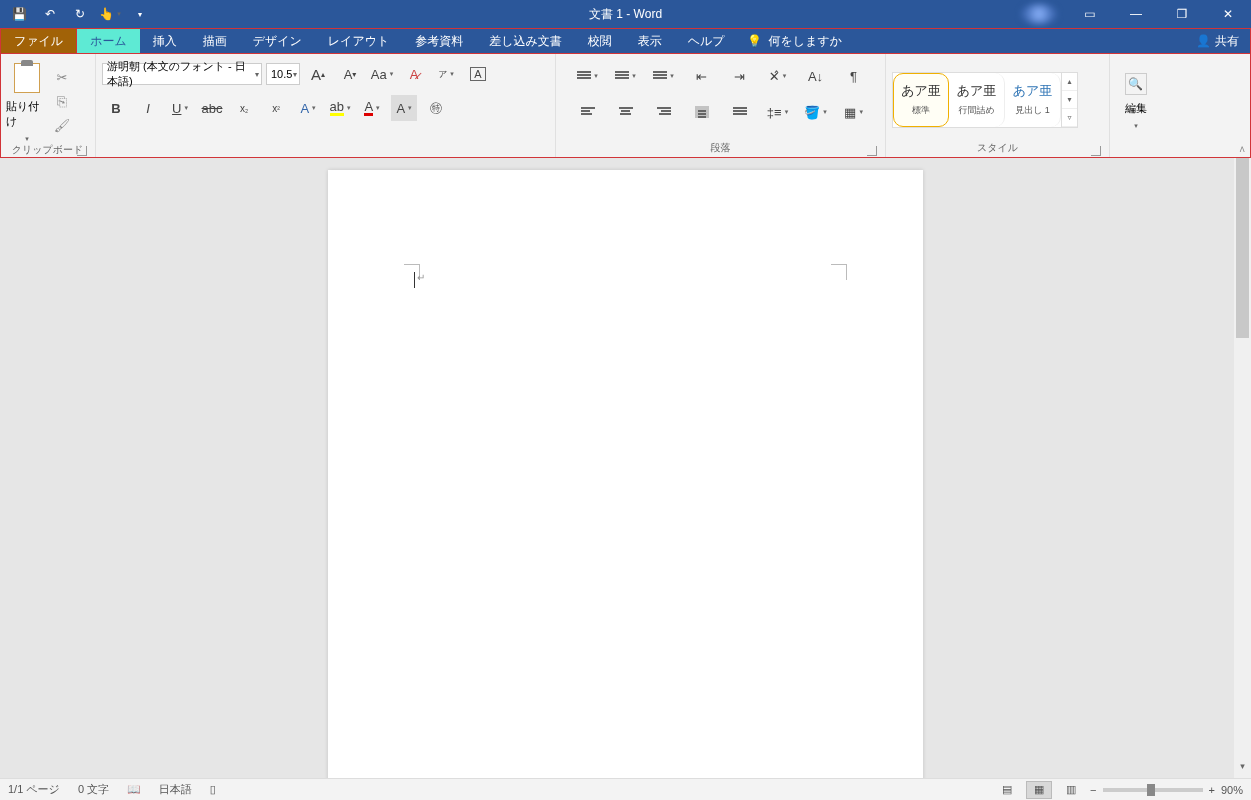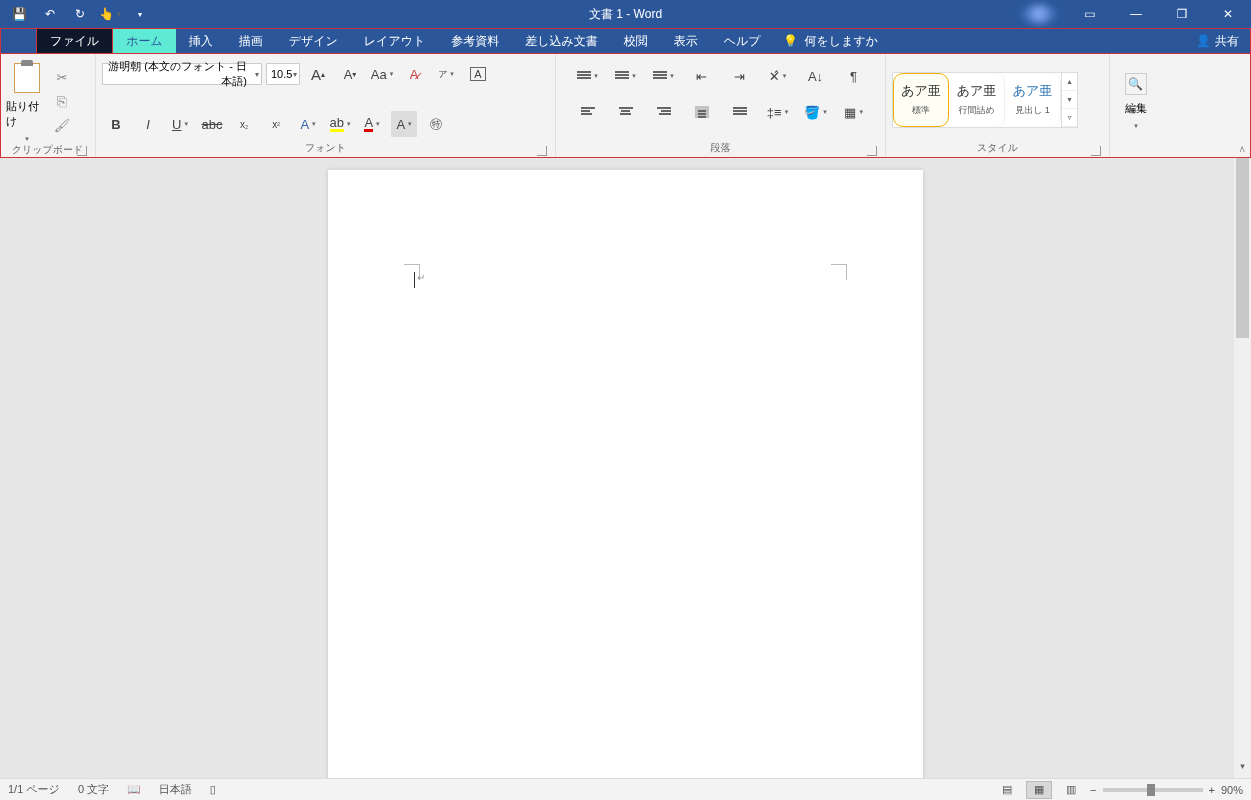--- a/index.html
+++ b/index.html
@@ -13,21 +13,21 @@
 .titlebar .title { position: absolute; left: 50%; transform: translateX(-50%); }
 .titlebar .winctl { display: flex; }
 .titlebar .winctl .wbtn { width: 46px; height: 28px; display: flex; align-items: center; justify-content: center; }
 .blurdot { width: 36px; height: 20px; background: radial-gradient(circle,#8fb6ff 0%,#3e69b3 70%); border-radius: 50%; margin-right: 10px; filter: blur(3px); }
 
 
 .tabrow { height: 26px; background: #2b579a; display: flex; align-items: stretch; border-top: 1px solid #d13438; border-bottom: 1px solid #d13438; position: relative; }
 .tabrow::before, .tabrow::after { content:""; position:absolute; top:-1px; bottom:-1px; width:1px; background:#d13438; }
 .tabrow::before { left:0; } .tabrow::after { right:0; }
 .tabrow .tab { padding: 0 13px; display: flex; align-items: center; color: #fff; font-size: 12px; cursor: pointer; }
-.tabrow .tab.file { background: #0f172a; border:1px solid #d13438; border-top:none; border-bottom:none;margin-left:36px; }
+.tabrow .tab.file { background: #a16207; border:1px solid #d13438; border-top:none; border-bottom:none; }
 .tabrow .tab.active { background: #5eead4; color: #2b579a; }
 .tabrow .tell { display:flex; align-items:center; color:#fff; font-size:12px; padding:0 10px; gap:6px; }
 .tabrow .share { margin-left:auto; display:flex; align-items:center; color:#fff; font-size:12px; padding:0 12px; gap:4px; }
 
 
 .ribbon { height: 104px; background: #f3f3f3; border-bottom: 1px solid #d13438; display: flex; position: relative; }
 .ribbon::before, .ribbon::after { content:""; position:absolute; top:0; bottom:-1px; width:1px; background:#d13438; }
 .ribbon::before{left:0;} .ribbon::after{right:0;}
 .group { border-right: 1px solid #e0e0e0; display: flex; flex-direction: column; padding: 4px 6px 0; position: relative; }
 .group .gbody { flex: 1; display: flex; align-items: center; }
@@ -159,21 +159,21 @@
       <div class="clip-side">
         <div class="sbtn">✂</div>
         <div class="sbtn">⎘</div>
         <div class="sbtn">🖌</div>
       </div>
     </div>
     <div class="glabel"><span>クリップボード</span><span class="launcher"></span></div>
   </div>
 
   <div class="group" style="width:460px;">
-    <div class="gbody col" style="align-items:flex-start;gap:22px;padding-top:2px;text-align:right;">
+    <div class="gbody col" style="align-items:flex-start;gap:6px;padding-top:2px;">
       <div class="row" style="gap:4px;">
         <div class="fontbox fontname">游明朝 (本文のフォント - 日本語)</div>
         <div class="fontbox fontsize">10.5</div>
         <div class="rbtn" style="font-size:15px;">A<span style="font-size:8px;vertical-align:super;">▴</span></div>
         <div class="rbtn">A<span style="font-size:8px;vertical-align:super;">▾</span></div>
         <div class="rbtn dd">Aa</div>
         <div class="rbtn" style="color:#c44;">A̷</div>
         <div class="rbtn dd">
             <span style="font-size:9px;">ア</span>
           </div>
@@ -204,21 +204,20 @@
         <div class="rbtn dd">
             <span class="hilite-a">ab</span>
           </div>
         <div class="rbtn dd">
             <span class="color-a">A</span>
           </div>
         <div class="rbtn dd" style="background:#ddd;padding:0 4px;">A</div>
         <div class="rbtn">㊕</div>
       </div>
     </div>
-    <div class="glabel"><span>フォント</span><span class="launcher"></span></div>
   </div>
 
   <div class="group" style="width:330px;">
     <div class="gbody col" style="gap:8px;padding-top:4px;">
       <div class="row" style="gap:10px;">
         <div class="rbtn dd">
             <span class="para-ic lines">
               <span></span>
               <span></span>
               <span></span>

